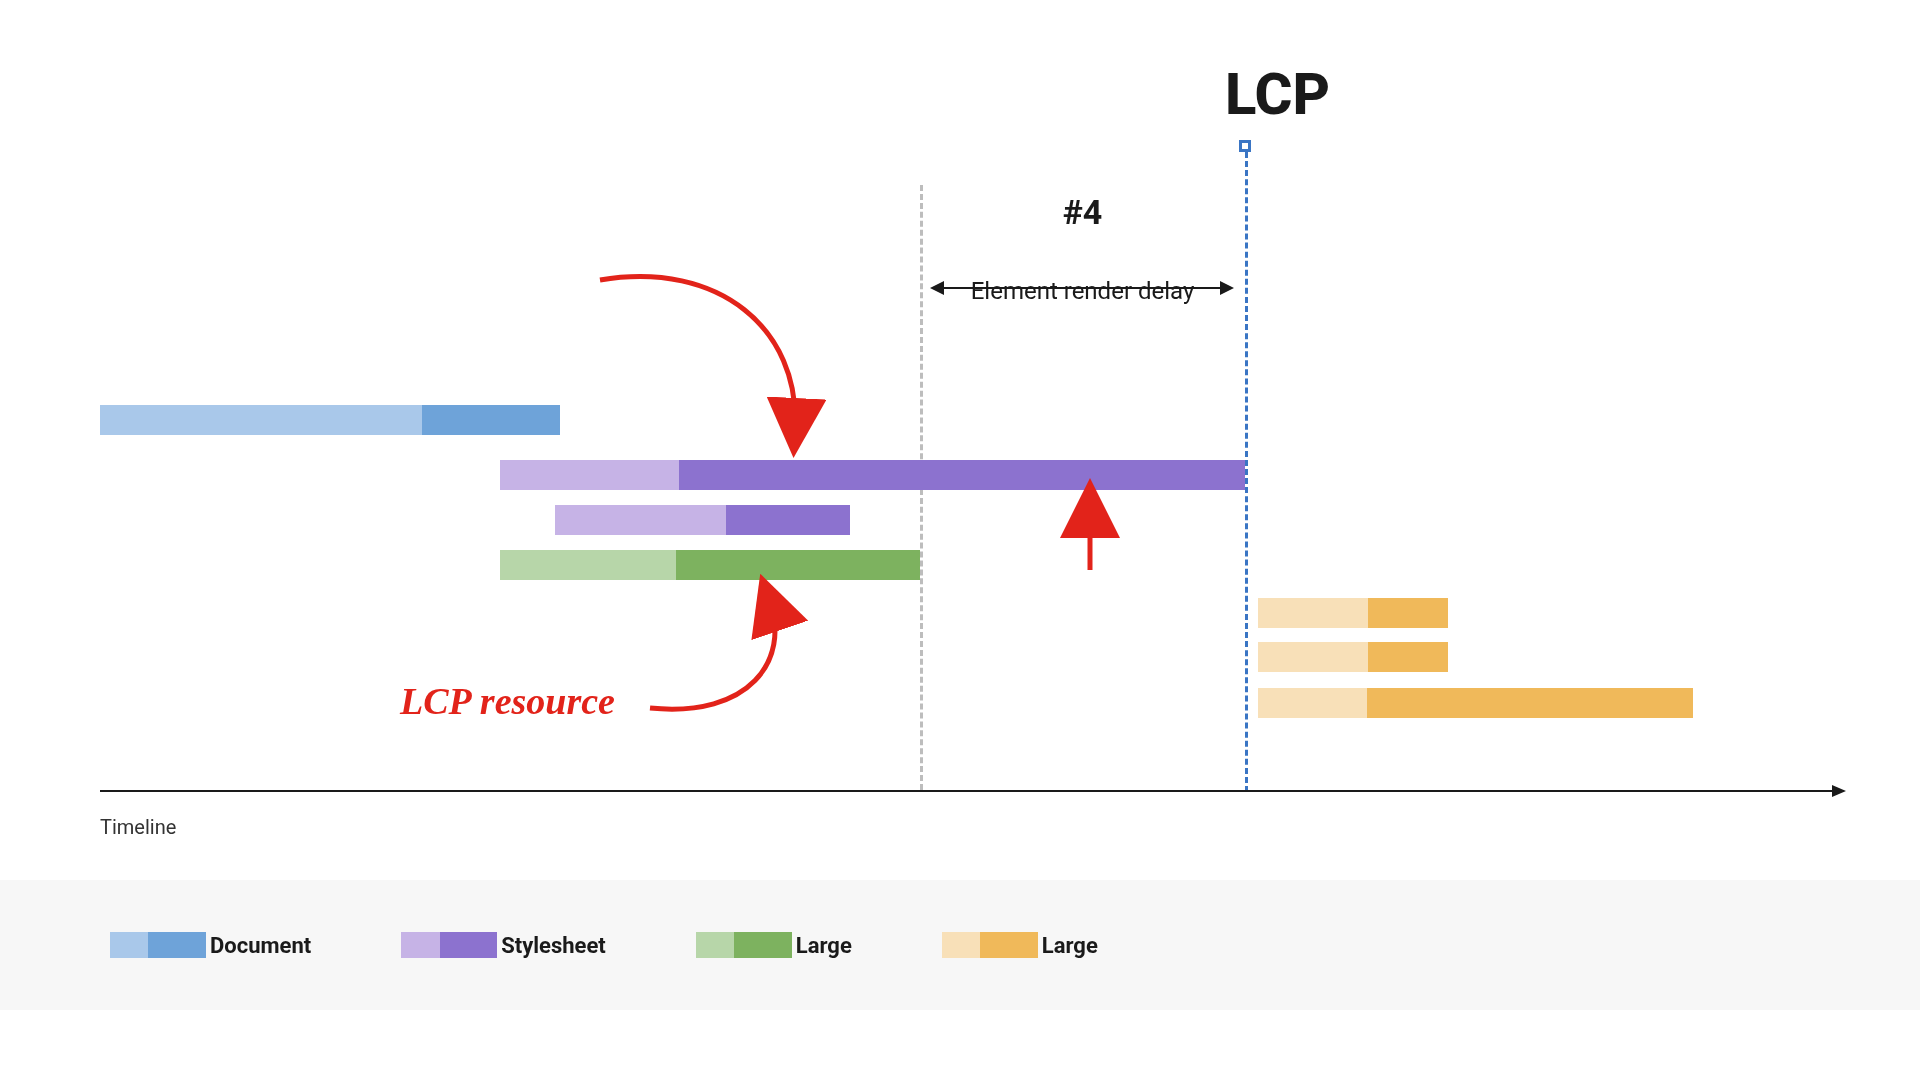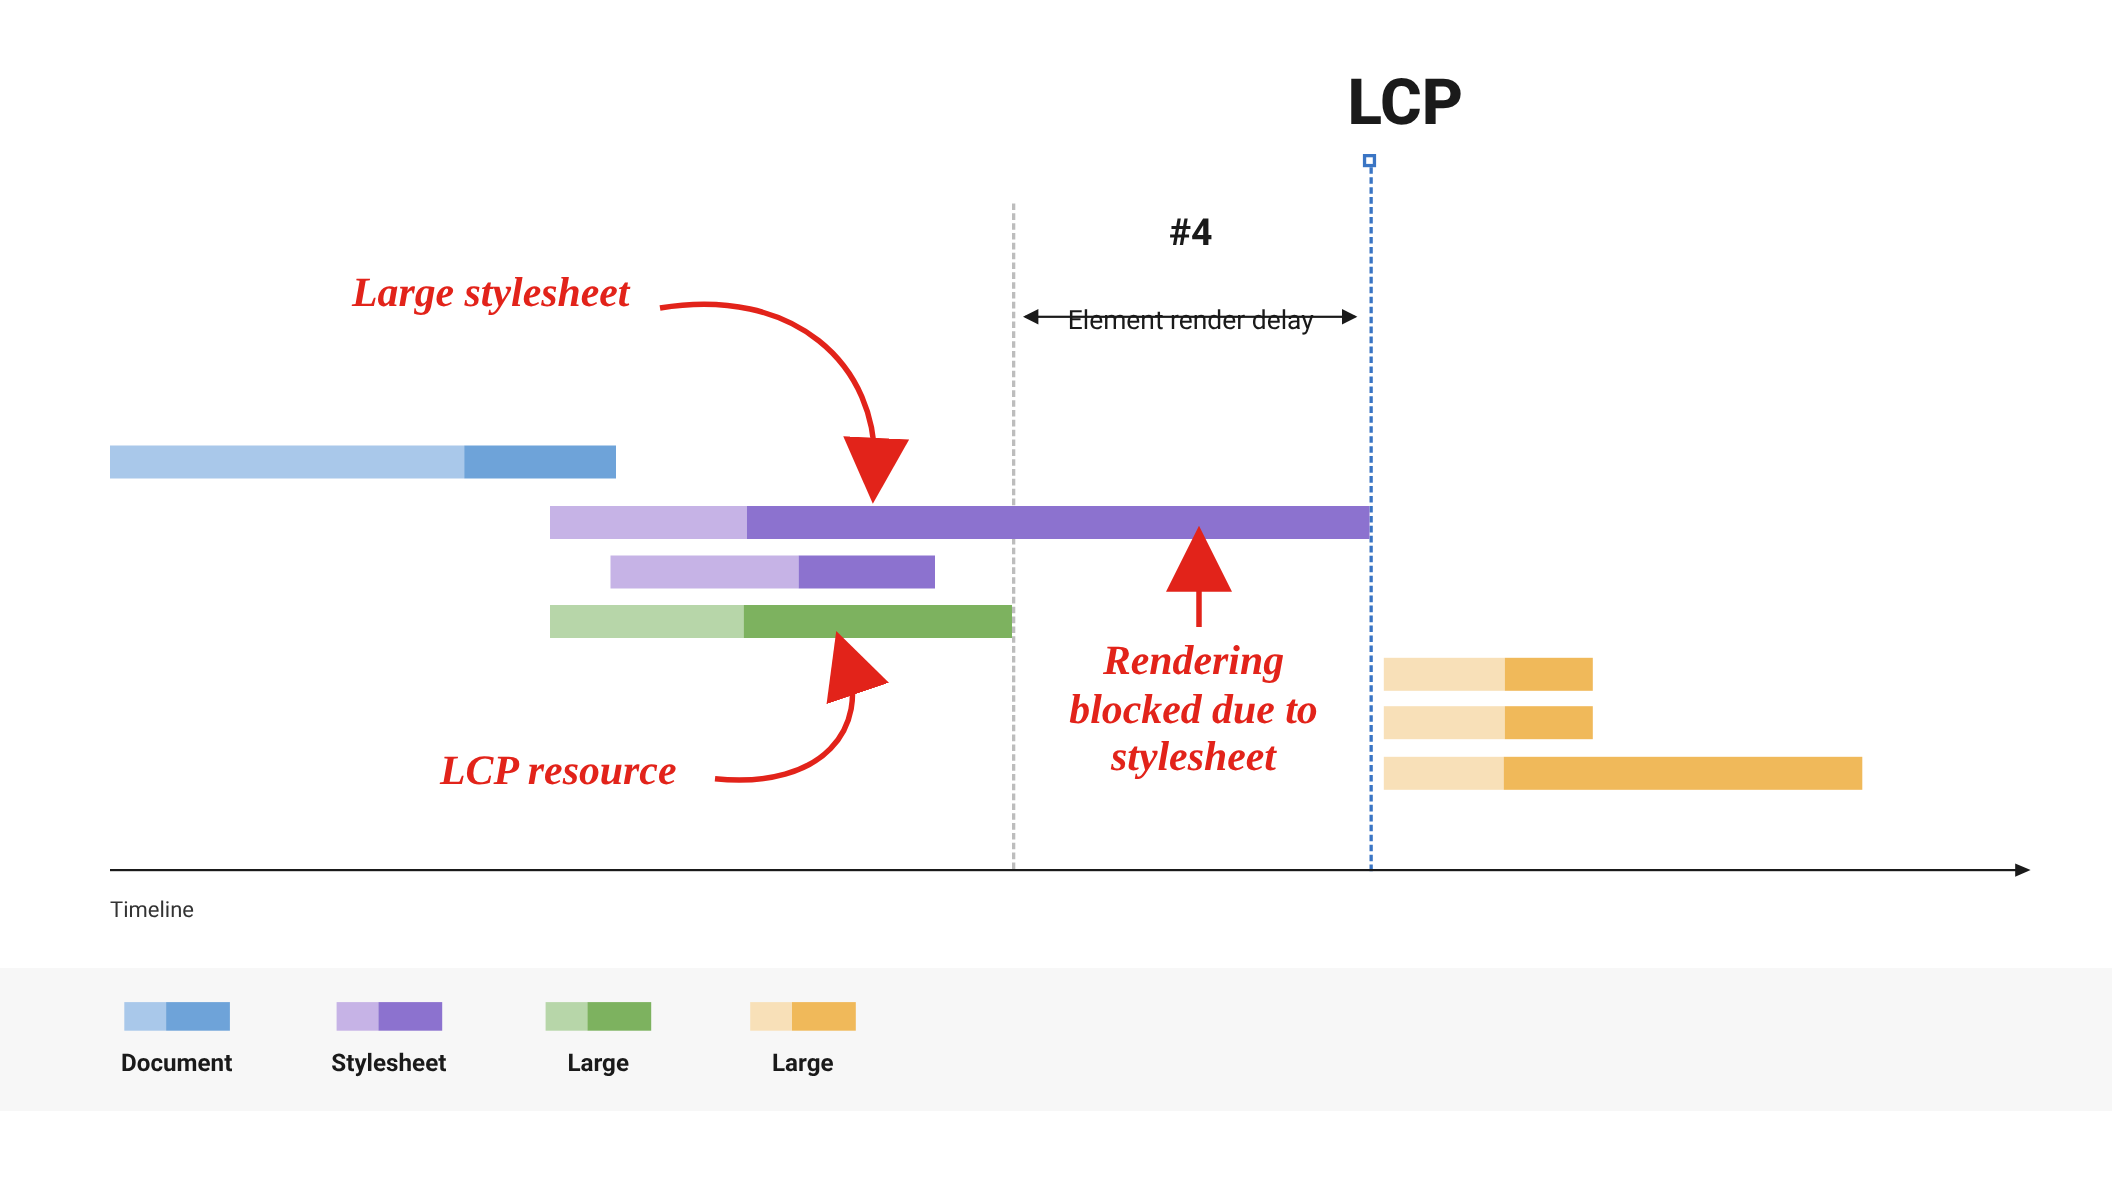--- a/index.html
+++ b/index.html
@@ -112,22 +112,21 @@
     background: #f7f7f7;
     height: 130px;
     display: flex;
     align-items: center;
     gap: 90px;
     padding-left: 110px;
   }
   .legend-item {
     display: flex;
     align-items: center;
-    gap: 18px;
-    flex-direction: column;
+    gap: 4px;
   }
   .swatch {
     width: 96px; height: 26px;
     display: flex;
   }
   .swatch .l { width: 40%; height:100%; }
   .swatch .d { width: 60%; height:100%; }
   .legend-label { font-weight: 700; font-size: 22px; color: #1a1a1a; }
   svg.arrow { position: absolute; overflow: visible; pointer-events:none; }
 </style>
@@ -176,43 +175,39 @@
     <div class="dark" style="width:42%; background:#f0b95a;"></div>
   </div>
   <div class="bar" style="left:1258px; top:688px; width:435px;">
     <div class="light" style="width:25%; background:#f8e0b8;"></div>
     <div class="dark" style="width:75%; background:#f0b95a;"></div>
   </div>
 
   <div class="axis" style="top:790px;"></div>
   <div class="axis-label" style="left:100px; top:815px;">Timeline</div>
 
-  <div class="hand" style="left:320px; top:245px; text-align:left;">Large stylesheet</div>
   <svg class="arrow" style="left:580px; top:270px;" width="260" height="180">
     <defs>
         <marker id="ah1" markerWidth="12" markerHeight="12" refX="6" refY="6" orient="auto">
           <path d="M0,0 L12,6 L0,12 Z" fill="#e2231a"></path>
         </marker>
       </defs>
     <path d="M 20 10 C 140 -10, 220 60, 215 158" stroke="#e2231a" stroke-width="5" fill="none" marker-end="url(#ah1)"></path>
   </svg>
 
   <div class="hand" style="left:400px; top:680px; text-align:left;font-style:italic;">LCP resource</div>
   <svg class="arrow" style="left:640px; top:590px;" width="180" height="130">
     <defs>
         <marker id="ah2" markerWidth="12" markerHeight="12" refX="6" refY="6" orient="auto">
           <path d="M0,0 L12,6 L0,12 Z" fill="#e2231a"></path>
         </marker>
       </defs>
     <path d="M 10 118 C 110 128, 150 70, 130 12" stroke="#e2231a" stroke-width="5" fill="none" marker-end="url(#ah2)"></path>
   </svg>
 
-  <div class="hand" style="left:955px; top:580px; width:260px; white-space:pre-line;">Rendering
-blocked due to
-stylesheet</div>
   <svg class="arrow" style="left:1060px; top:498px;" width="60" height="80">
     <defs>
         <marker id="ah3" markerWidth="12" markerHeight="12" refX="6" refY="6" orient="auto">
           <path d="M0,0 L12,6 L0,12 Z" fill="#e2231a"></path>
         </marker>
       </defs>
     <path d="M 30 72 L 30 10" stroke="#e2231a" stroke-width="5" fill="none" marker-end="url(#ah3)"></path>
   </svg>
 
   <div class="legend-strip" style="top:880px;">

